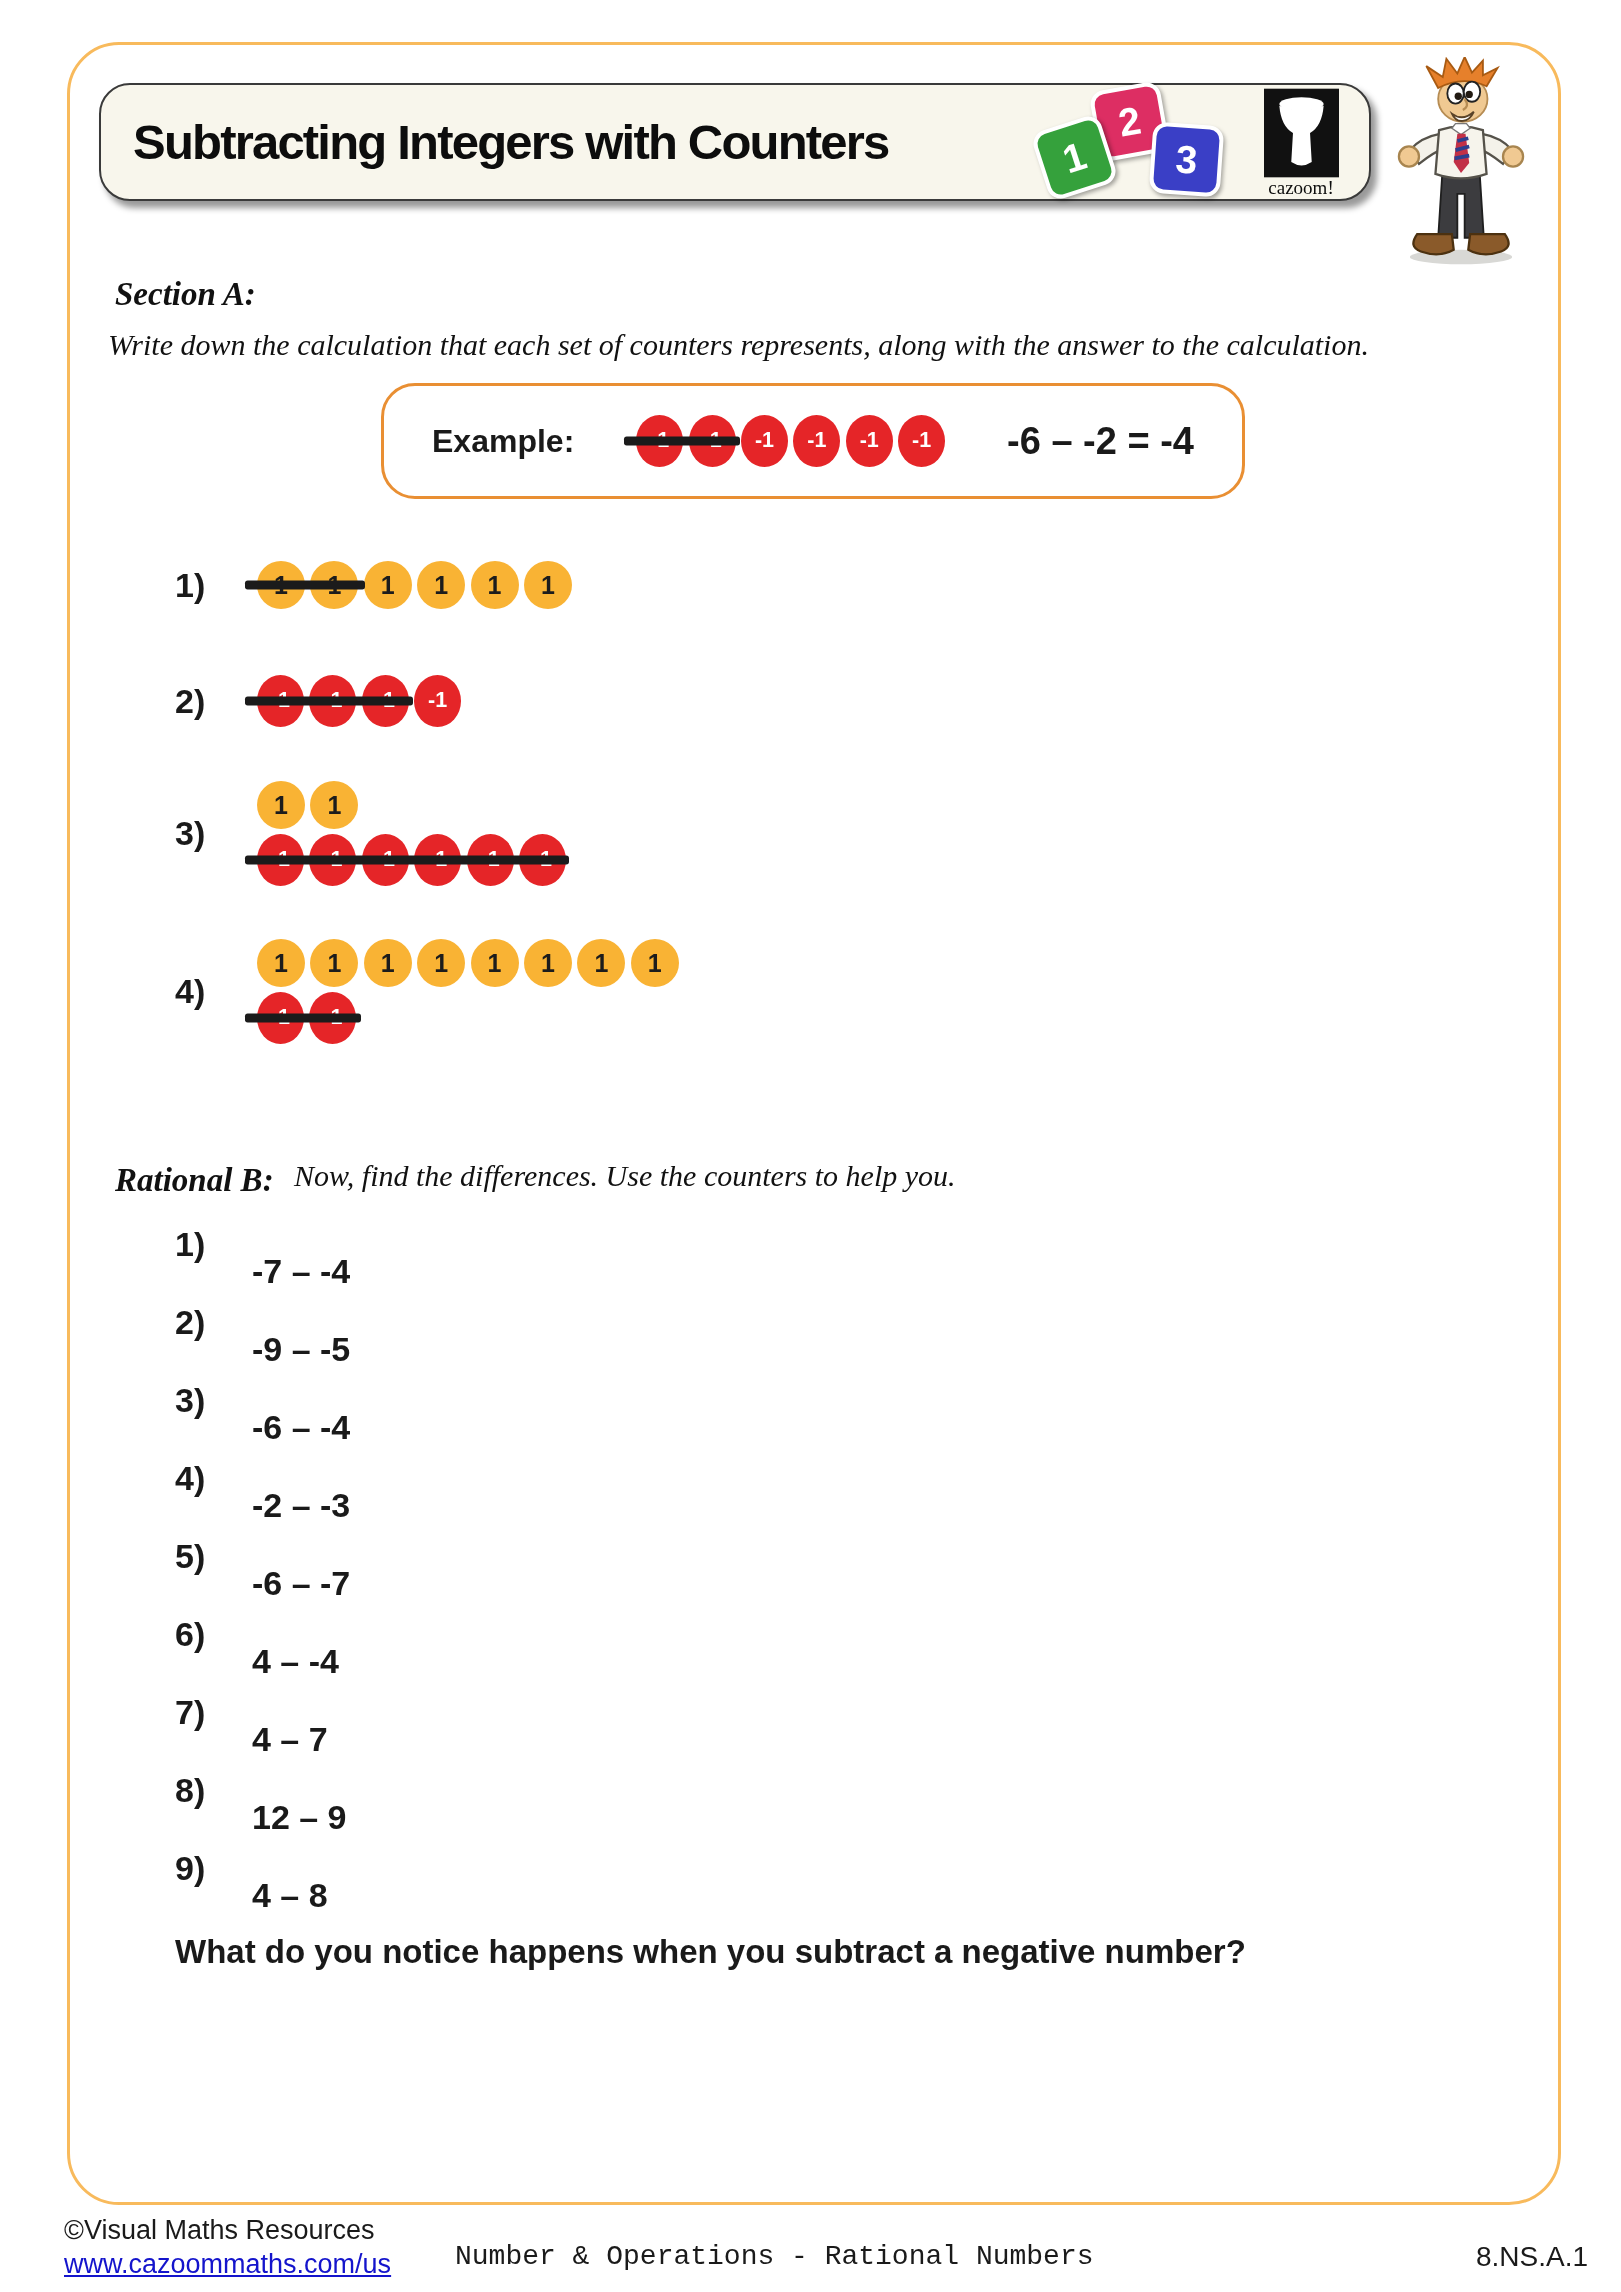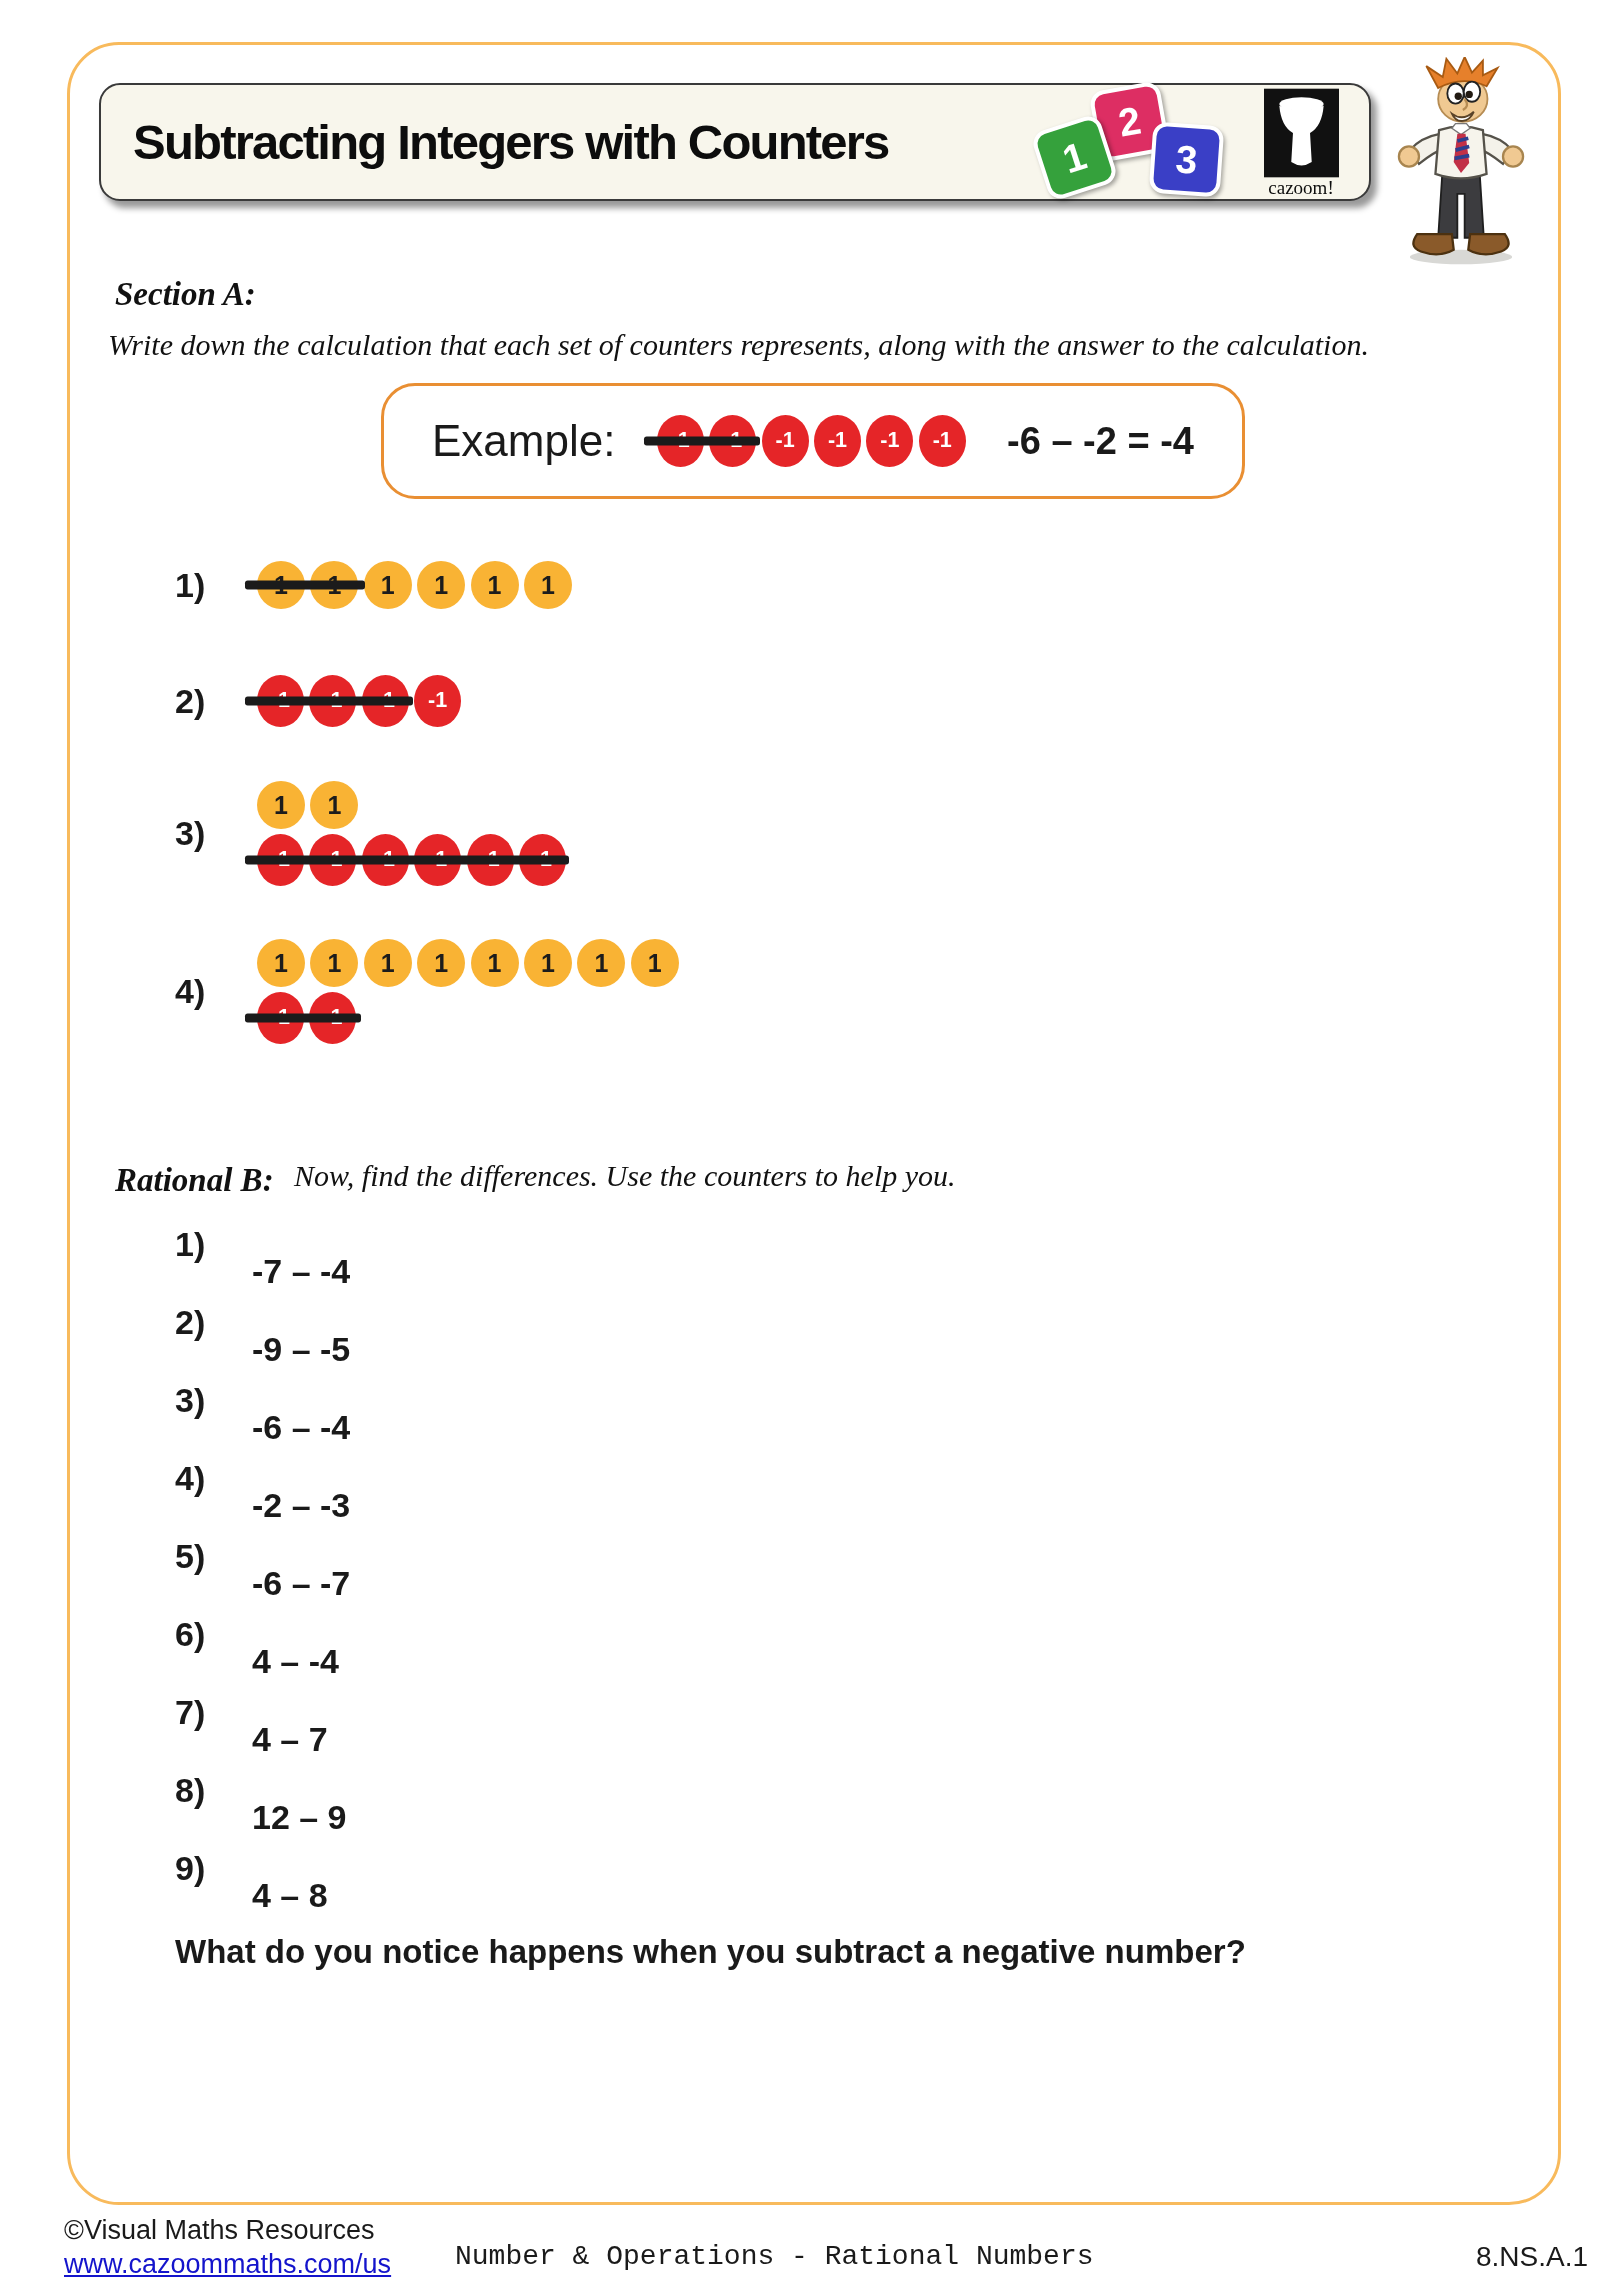--- a/index.html
+++ b/index.html
@@ -8,21 +8,21 @@
     font-family:"Liberation Sans",sans-serif;color:#1a1a1a;overflow:hidden;
   }
   
   .frame{
     position:absolute;left:67px;top:42px;width:1488px;height:2157px;
     border:3.6px solid var(--frame,#F8BA5C);border-radius:52px;
   }
   
   .titlebar{
     position:absolute;left:99px;top:83px;width:1272px;height:118px;
-    background:#F8F6EC;border:2.7px solid #3a3a3a;border-radius:21px;
+    background:#F8F6EC;border:2.7px solid #3a3a3a;border-radius:31px;
     box-shadow:5.4px 6.3px 6.3px rgba(0,0,0,0.40);
     display:flex;align-items:center;padding:0 9px 0 32px;gap:12.5px;box-sizing:border-box;
   }
   .titlebar h1{
     margin:0;flex:1;font-size:49px;font-weight:bold;letter-spacing:-1.8px;
     white-space:nowrap;line-height:1;color:#0d0d0d;
   }
   .logo123{position:relative;width:192px;height:113px;flex:none;}
   .tile{
     position:absolute;width:63px;height:63px;border-radius:14.3px;border:4.5px solid #fff;
@@ -49,21 +49,21 @@
     position:absolute;margin:9px;font-family:"Liberation Serif",serif;
     font-style:italic;font-size:30px;color:#111;line-height:1.15;white-space:nowrap;
   }
 
   
   .example{
     position:absolute;left:381px;top:383px;width:864px;height:116px;box-sizing:border-box;
     border:3.6px solid var(--exborder,#E98F33);border-radius:34px;background:#fff;
     display:flex;align-items:center;padding:0 48px;justify-content:space-between;
   }
-  .exlabel{font-size:44px;font-weight:normal;white-space:nowrap;}
+  .exlabel{font-size:32px;font-weight:bold;white-space:nowrap;}
   .exeq{font-size:38px;font-weight:bold;white-space:nowrap;letter-spacing:0px;}
 
   
   .crow{position:relative;display:flex;gap:5.4px;align-items:center;}
   .counter{
     display:flex;align-items:center;justify-content:center;border-radius:50%;
     font-weight:bold;line-height:1;flex:none;
   }
   .pos .counter{width:48px;height:48px;background:var(--pos,#F9B334);color:#1c1c1c;font-size:25px;}
   .neg .counter{width:47px;height:52px;background:var(--neg,#E52528);color:#ffffff;font-size:21.5px;}

